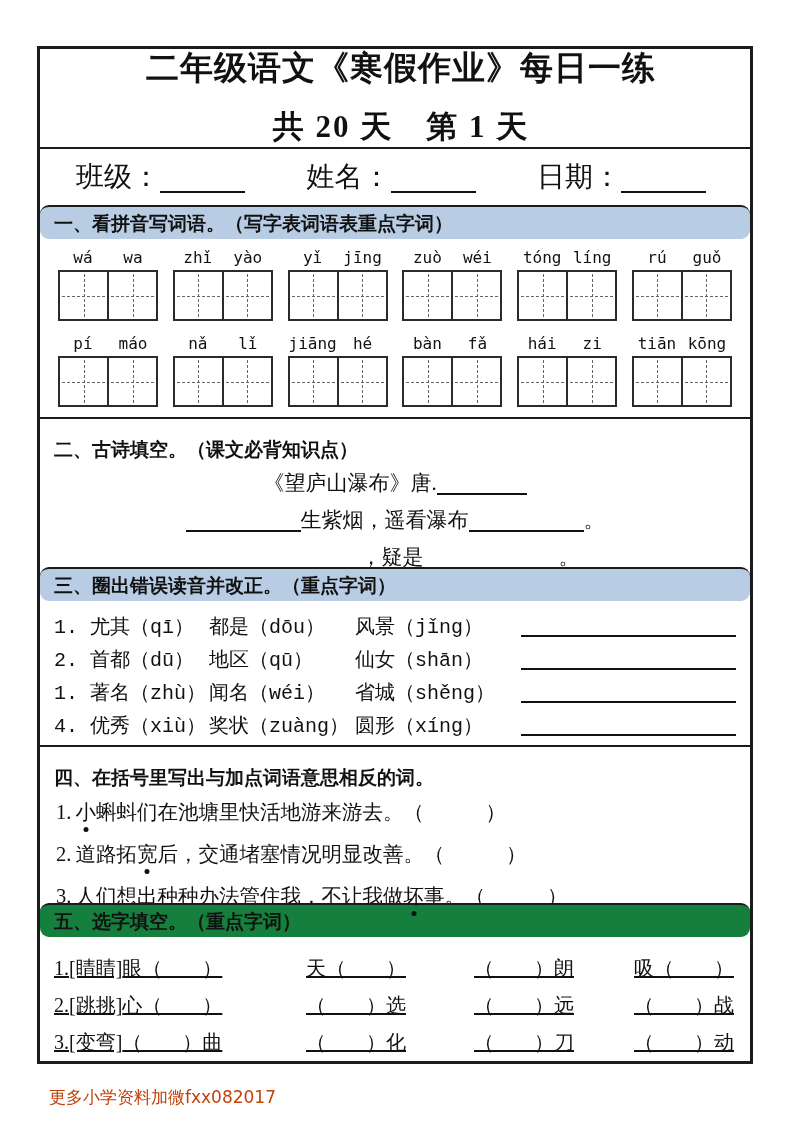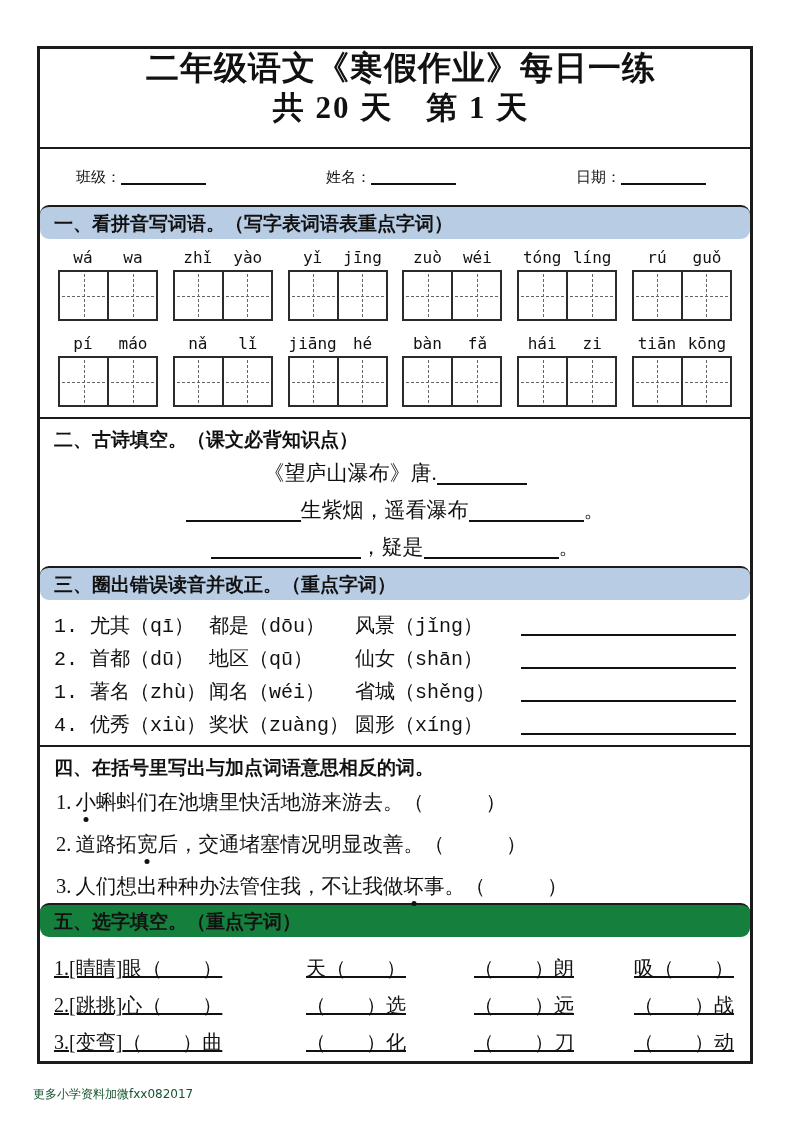--- a/index.html
+++ b/index.html
@@ -2,37 +2,37 @@
 <html><head>
 <meta charset="utf-8">
 <style>
   html,body{margin:0;padding:0;background:#ffffff;}
   .page{position:relative;width:793px;height:1122px;background:#fff;color:#111;
         font-family:"Liberation Serif","DejaVu Serif",serif;overflow:hidden;}
   .sheet{position:absolute;left:37px;top:46px;width:710px;height:1012px;
          border:3px solid #1b1b1b;display:flex;flex-direction:column;background:#fff;}
 
   
-  .title-block{height:100px;display:flex;flex-direction:column;justify-content:flex-start;align-items:center;margin-left:12px;}
+  .title-block{height:100px;display:flex;flex-direction:column;justify-content:space-between;align-items:center;margin-left:12px;}
   .title-line1{font-size:33px;font-weight:bold;letter-spacing:1px;line-height:1.2;}
   .title-line2{font-size:31px;font-weight:bold;letter-spacing:2px;line-height:1.25;}
 
   
   .info-row{height:58px;border-top:2px solid #1b1b1b;display:flex;align-items:center;
-            padding:0 44px 0 36px;justify-content:space-between;font-size:15px;}
+            padding:0 44px 0 36px;justify-content:space-between;font-size:28px;}
   .info-pair{white-space:nowrap;}
 
   
   .u{display:inline-block;border-bottom:2px solid #111;height:1.05em;vertical-align:-0.25em;}
   .w85{width:85px}.w90{width:90px}.w115{width:115px}.w135{width:135px}.w150{width:150px}
 
   
   .bar{border-top:2px solid #1b1b1b;background:#b8cce4;padding:4px 12px 4px 14px;
        font-family:"DejaVu Sans","Liberation Sans",sans-serif;font-weight:bold;font-size:19px;line-height:24px;border-radius:9px;}
-  .plain-head{padding:8px 12px 2px 14px;font-family:"DejaVu Sans","Liberation Sans",sans-serif;
+  .plain-head{padding:18px 12px 2px 14px;font-family:"DejaVu Sans","Liberation Sans",sans-serif;
        font-weight:bold;font-size:19px;line-height:24px;}
 
   
   .s1-body{height:182px;}
   .pin-row{display:flex;justify-content:space-between;padding:0 18px;}
   .pin-row.first{margin-top:9px;}
   .pin-row.second{margin-top:13px;}
   .pgroup{width:100px;}
   .pinyin{display:flex;margin-bottom:2px;}
   .pinyin span{flex:1;text-align:center;font-family:"DejaVu Sans Mono",monospace;font-size:16px;line-height:20px;}
@@ -59,22 +59,22 @@
   .s4-num{margin-right:4px;}
   .emph{position:relative;display:inline-block;}
   .emph::after{content:"";position:absolute;width:5px;height:5px;background:#111;border-radius:50%;
                left:50%;transform:translateX(-50%);bottom:1px;}
 
   
   .s5-body{flex:1;padding:13px 14px 0 14px;text-decoration:underline;}
   .s5-row{display:flex;align-items:center;height:37px;font-size:20px;white-space:nowrap;}
   .s5-c1{width:252px;}.s5-c2{width:168px;}.s5-c3{width:160px;}.s5-c4{flex:1;}
 
-  .footer{position:absolute;left:33px;top:1086px;font-family:"DejaVu Sans","Liberation Sans",sans-serif;
-          font-size:12px;color:#14532d;}
+  .footer{position:absolute;left:49px;top:1086px;font-family:"DejaVu Sans","Liberation Sans",sans-serif;
+          font-size:17px;color:#c2410c;}
 </style>
 </head>
 <body>
 
 <div class="page">
   <div class="sheet">
 
     <div class="title-block">
       <div class="title-line1">二年级语文《寒假作业》每日一练</div>
       <div class="title-line2">共 20 天　第 1 天</div>

